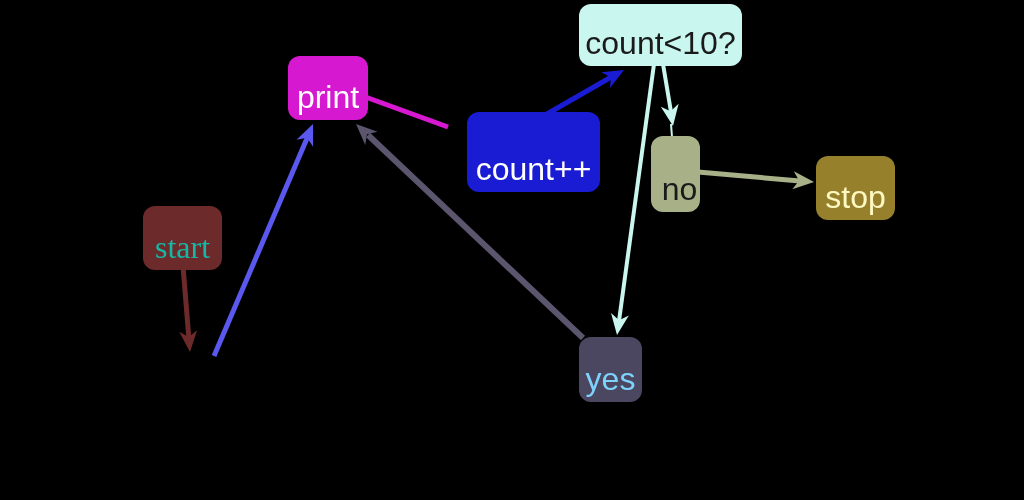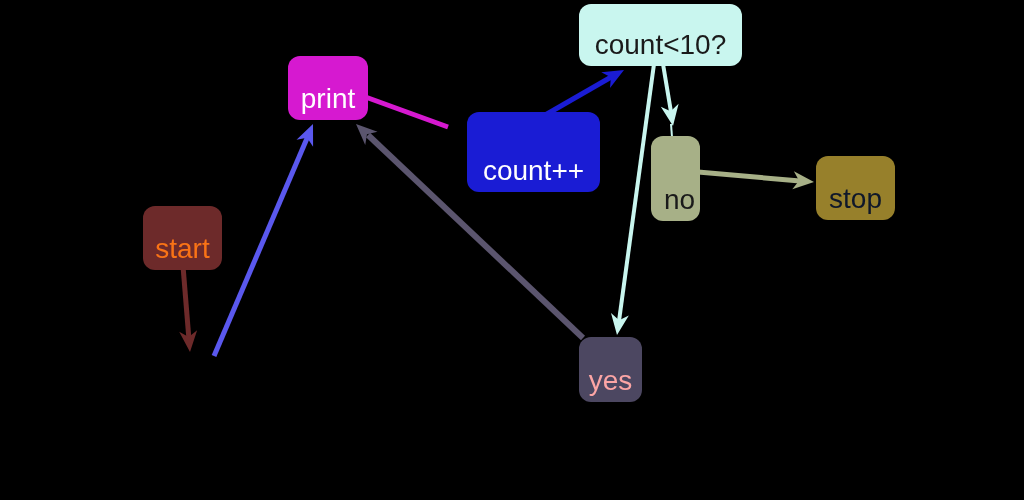--- a/index.html
+++ b/index.html
@@ -10,29 +10,29 @@
     overflow:hidden;
     font-family:"Liberation Sans","DejaVu Sans",sans-serif;
   }
   .edges{position:absolute;left:0;top:0;z-index:1;}
   .edges line{stroke-linecap:butt;}
   .node{
     position:absolute;z-index:2;
     border-radius:12px;
     display:flex;align-items:flex-end;justify-content:center;
     padding-bottom:5px;box-sizing:border-box;
-    font-size:28px;line-height:1.1;
+    font-size:32px;line-height:1.1;
     letter-spacing:0px;
   }
   .n-start  {left:143px;top:206px;width:79px; height:64px;}
   .n-count0 {left:128px;top:354px;width:131px;height:65px;}
   .n-print  {left:288px;top:56px; width:80px; height:64px;text-align:right;}
   .n-countpp{left:440px;top:112px;width:133px;height:80px;margin-left:27px;}
   .n-cond   {left:579px;top:4px;  width:163px;height:62px;}
-  .n-no     {left:651px;top:136px;width:49px; height:85px;padding-left:8px;}
+  .n-no     {left:651px;top:136px;width:49px; height:76px;padding-left:8px;}
   .n-stop   {left:816px;top:156px;width:79px; height:64px;}
   .n-yes    {left:579px;top:337px;width:63px; height:65px;}
   .w4{stroke-width:4px;}
   .w5{stroke-width:5px;}
   .w6{stroke-width:6px;}
   .w2{stroke-width:2px;}
 </style>
 </head>
 <body>
 
@@ -74,42 +74,42 @@
       <line x1="698" y1="172" x2="800" y2="181" class="w5" style="stroke: rgb(167, 176, 135);"></line>
       <polygon points="0,0 -21,9 -15,0 -21,-9" transform="translate(814,182) rotate(5)" style="fill: rgb(167, 176, 135);"></polygon>
     </g>
 
     <g>
       <line x1="583" y1="338" x2="368" y2="135" class="w6" style="stroke: rgb(91, 85, 110);"></line>
       <polygon points="0,0 -21,9 -15,0 -21,-9" transform="translate(356,124) rotate(-137)" style="fill: rgb(91, 85, 110);"></polygon>
     </g>
   </svg>
 
-  <div class="node n-start" style="background: rgb(109, 42, 42); color: #f97316;">
+  <div class="node n-start" style="background: rgb(109, 42, 42); color: #14b8a6; font-family: Liberation Serif, serif;">
     <span>start</span>
   </div>
 
 
   <div class="node n-print" style="background: rgb(214, 25, 208); color: rgb(255, 255, 255);">
     <span>print</span>
   </div>
 
   <div class="node n-countpp" style="background: rgb(26, 28, 212); color: rgb(255, 255, 255);">
     <span>count++</span>
   </div>
 
   <div class="node n-cond" style="background: rgb(201, 246, 239); color: rgb(26, 26, 26);">
     <span>count&lt;10?</span>
   </div>
 
   <div class="node n-no" style="background: rgb(167, 176, 135); color: rgb(26, 26, 26);">
     <span>no</span>
   </div>
 
-  <div class="node n-stop" style="background: rgb(151, 128, 43); color: #0f172a;">
+  <div class="node n-stop" style="background: rgb(151, 128, 43); color: #fef9c3;">
     <span>stop</span>
   </div>
 
-  <div class="node n-yes" style="background: rgb(76, 71, 97); color: #fca5a5;">
+  <div class="node n-yes" style="background: rgb(76, 71, 97); color: #7dd3fc;">
     <span>yes</span>
   </div>
 
 </div>
 
 </body></html>

